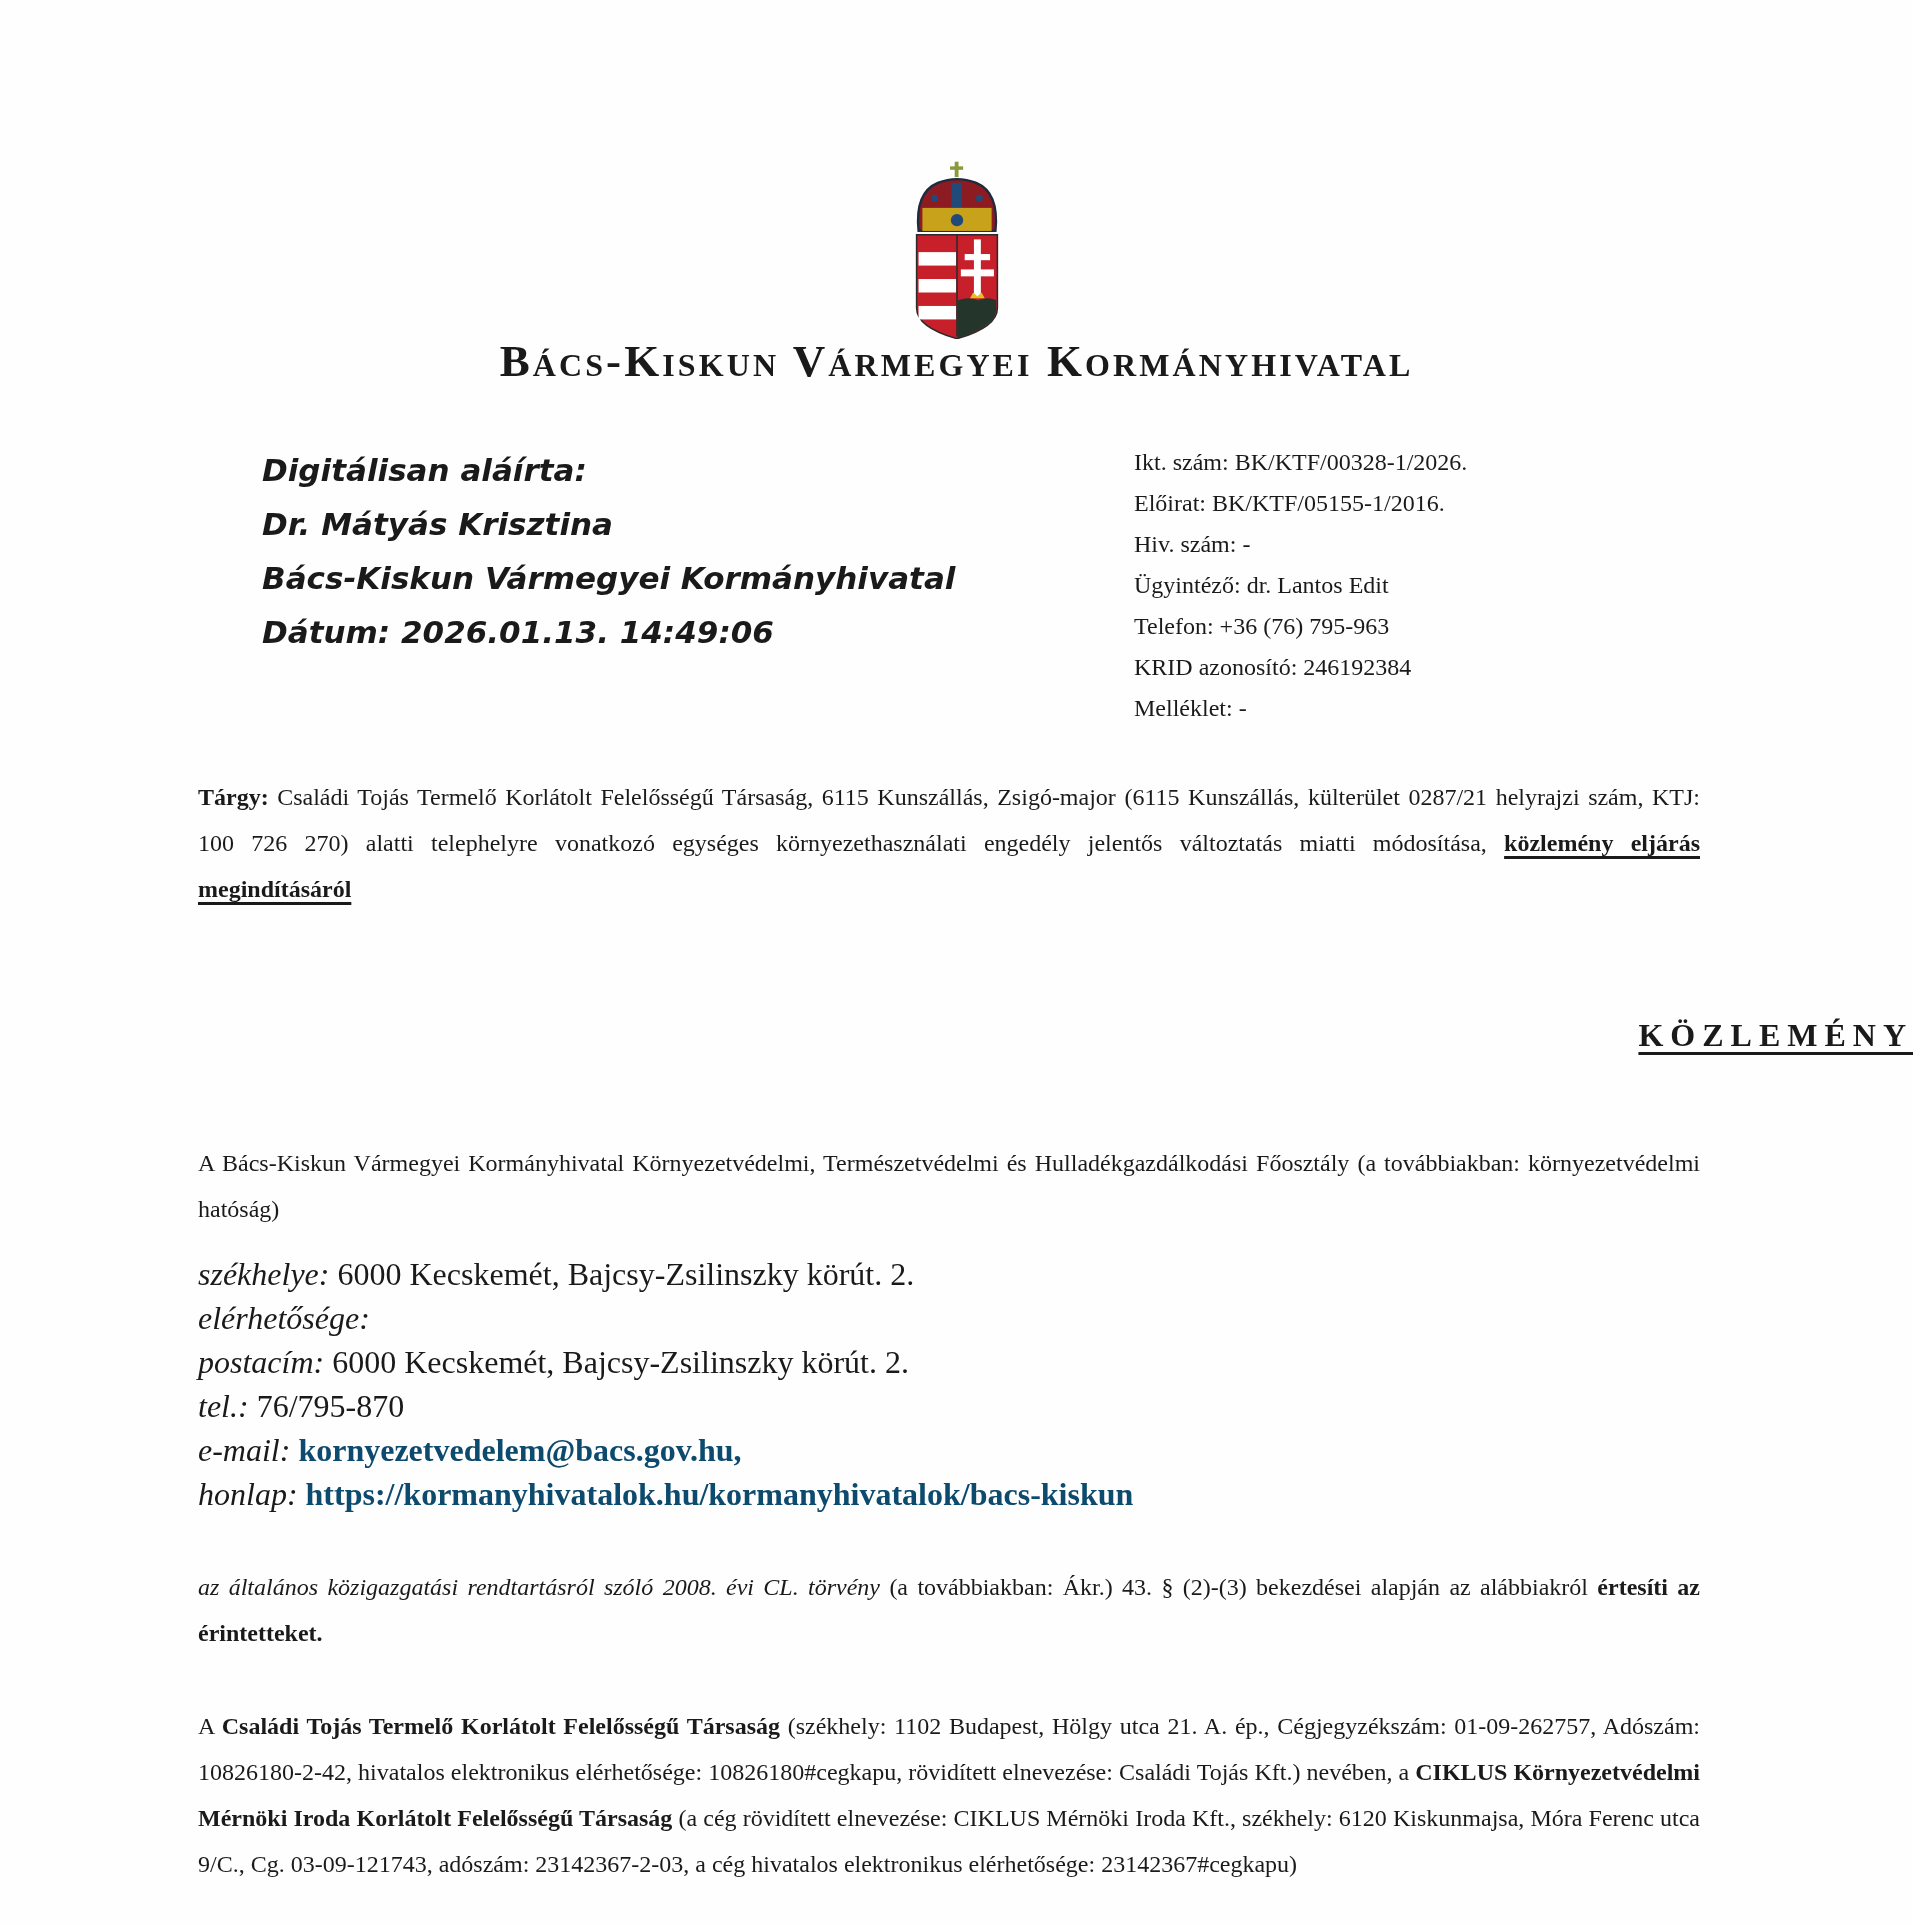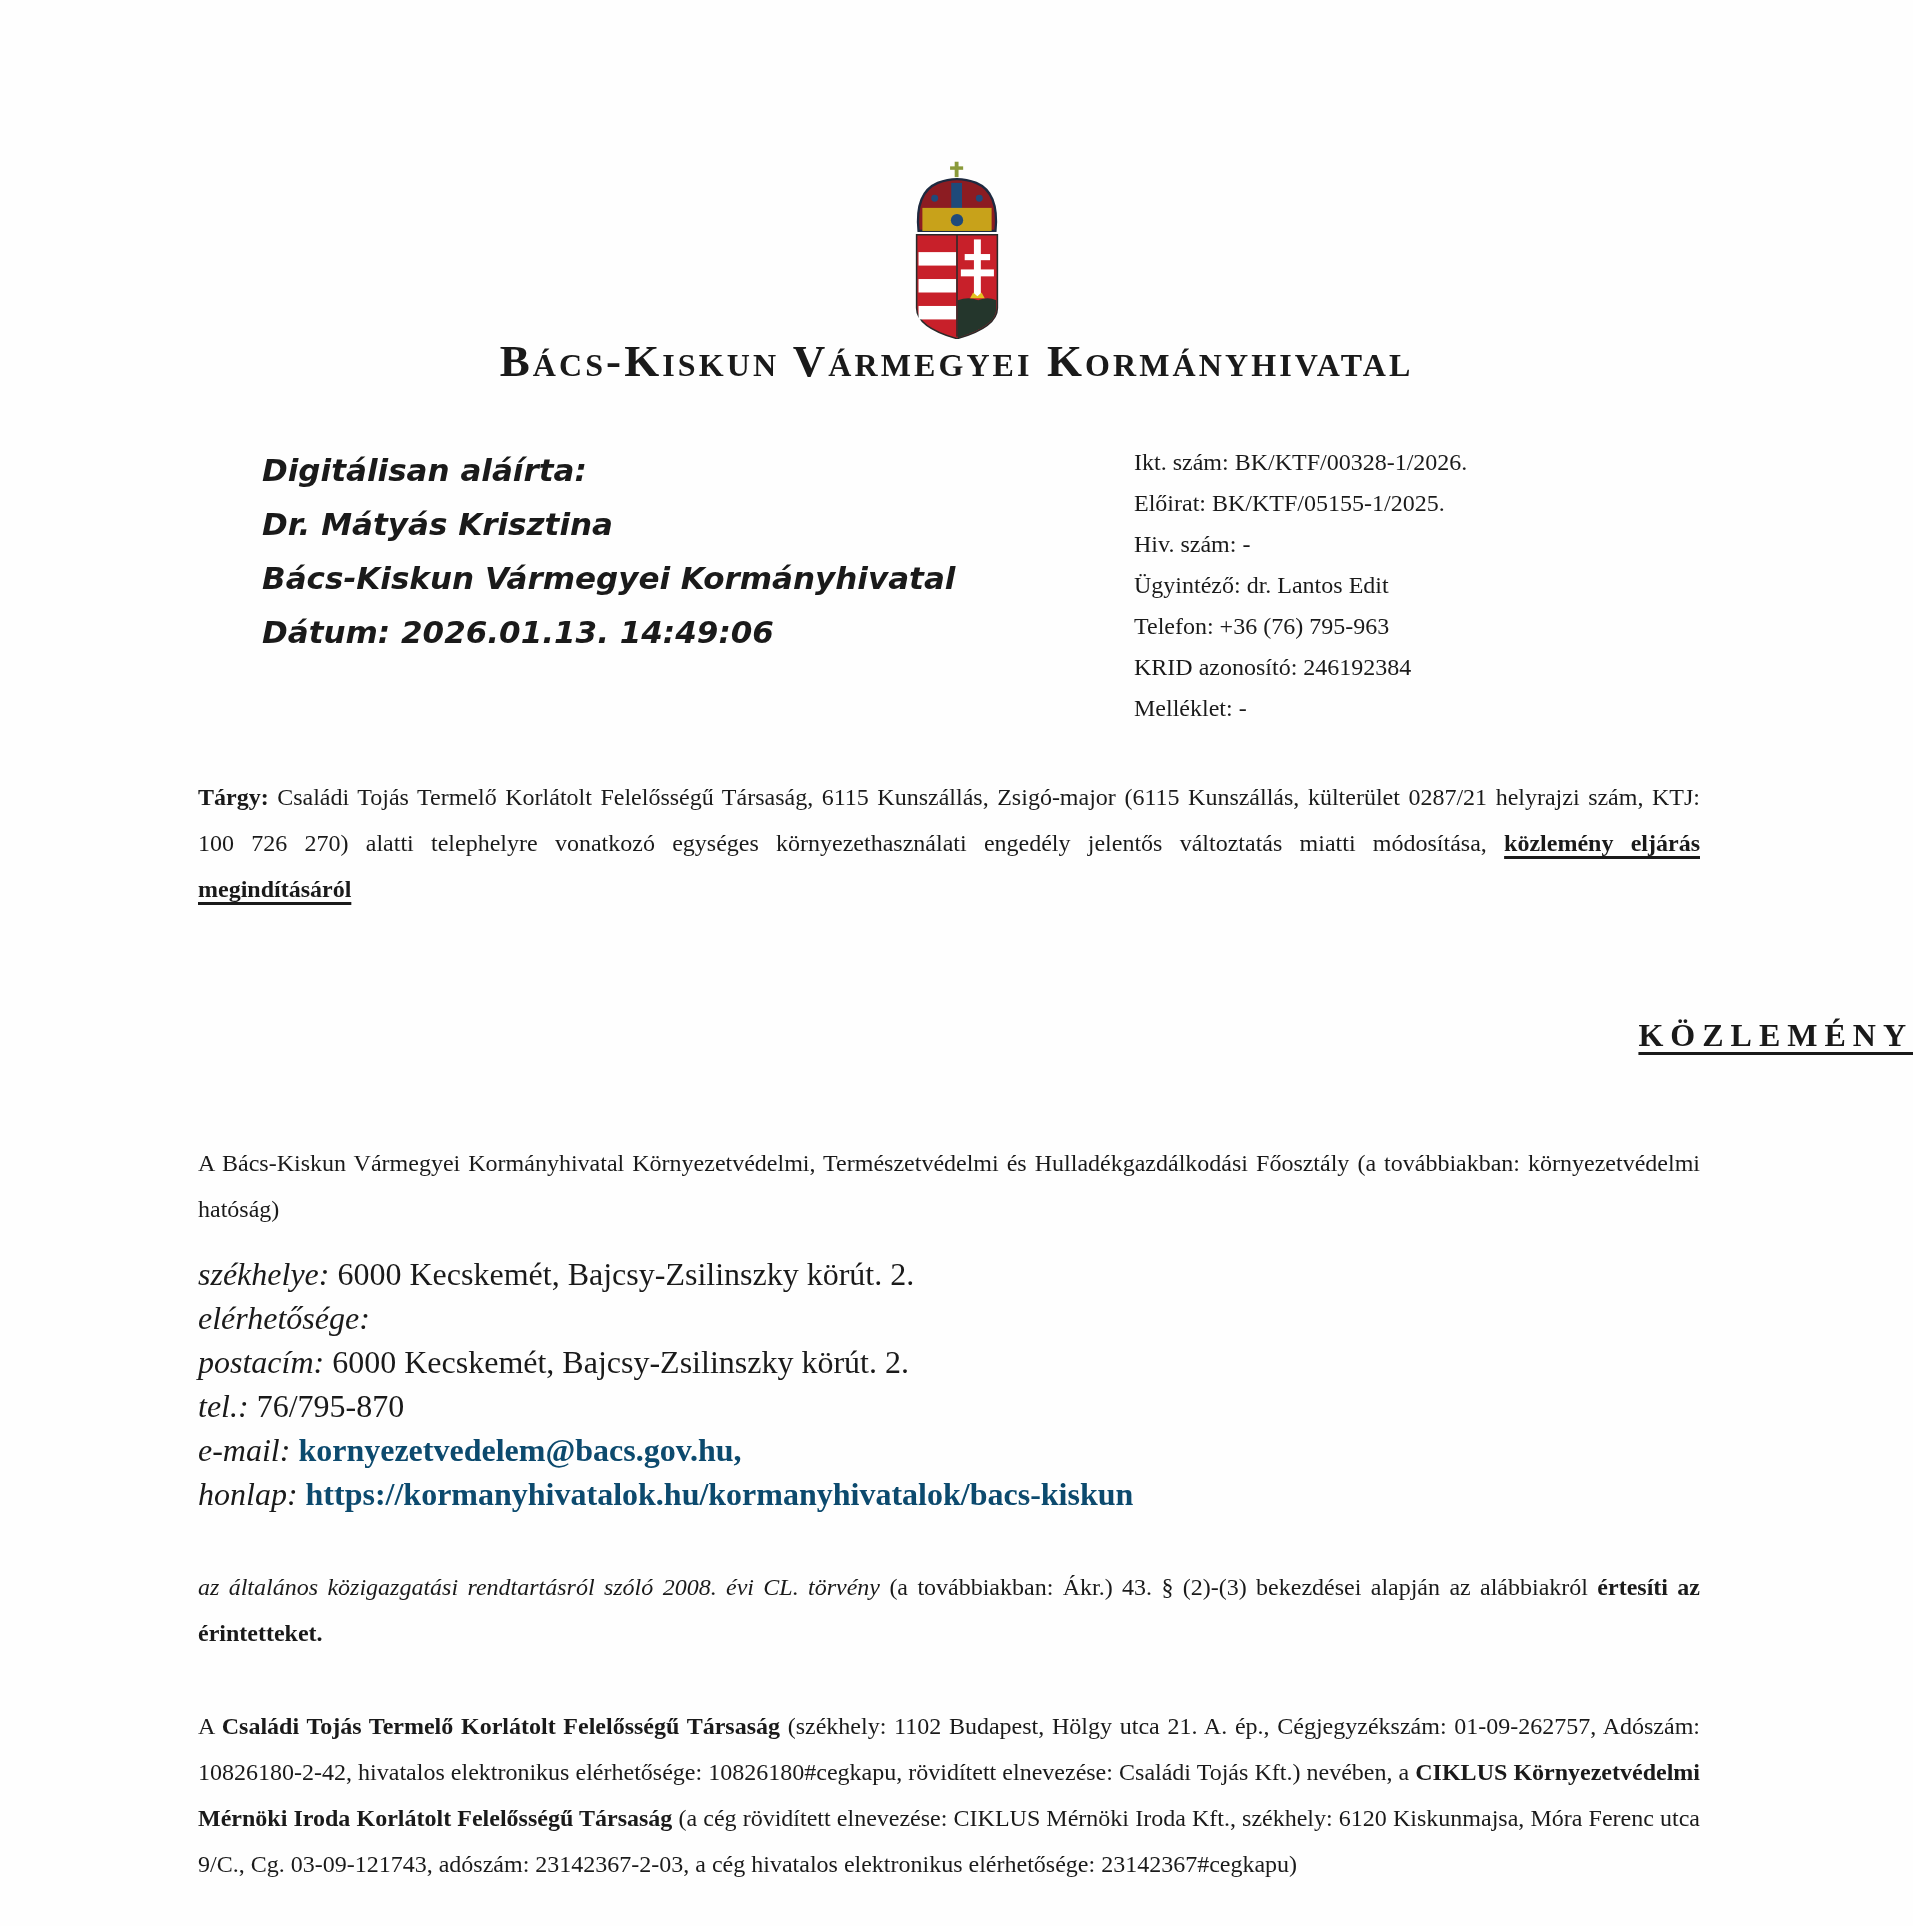--- a/index.html
+++ b/index.html
@@ -100,21 +100,21 @@
 
   <div class="sig-block">
     <div>Digitálisan aláírta:</div>
     <div>Dr. Mátyás Krisztina</div>
     <div>Bács-Kiskun Vármegyei Kormányhivatal</div>
     <div>Dátum: 2026.01.13. 14:49:06</div>
   </div>
 
   <div class="ref-block">
     <div>Ikt. szám: BK/KTF/00328-1/2026.</div>
-    <div>Előirat: BK/KTF/05155-1/2025.</div>
+    <div>Előirat: BK/KTF/05155-1/2016.</div>
     <div>Hiv. szám: -</div>
     <div>Ügyintéző: dr. Lantos Edit</div>
     <div>Telefon: +36 (76) 795-963</div>
     <div>KRID azonosító: 246192384</div>
     <div>Melléklet: -</div>
   </div>
 
   <div class="body-text subject"><span class="lbl">Tárgy:</span><span> Családi Tojás Termelő Korlátolt Felelősségű Társaság, 6115 Kunszállás, Zsigó-major (6115 Kunszállás, külterület 0287/21 helyrajzi szám, KTJ: 100 726 270) alatti telephelyre vonatkozó egységes környezethasználati engedély jelentős változtatás miatti módosítása, </span><span class="hl">közlemény eljárás megindításáról</span></div>
 
   <div class="kozlemeny">KÖZLEMÉNY</div>

